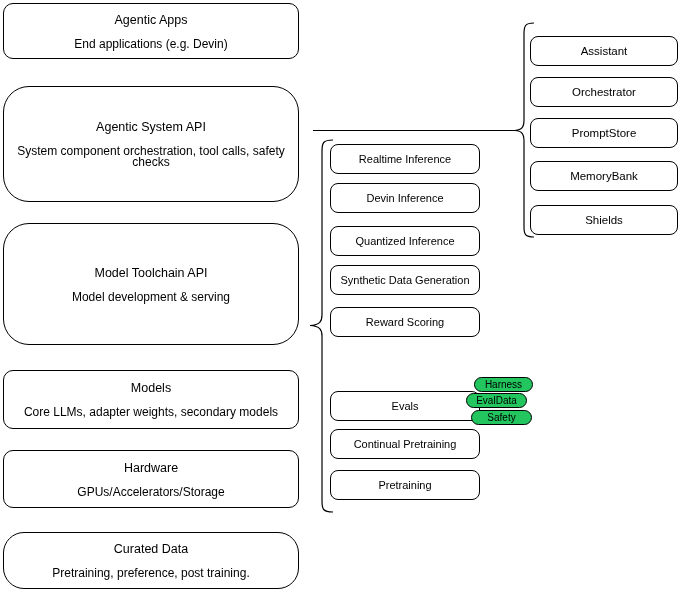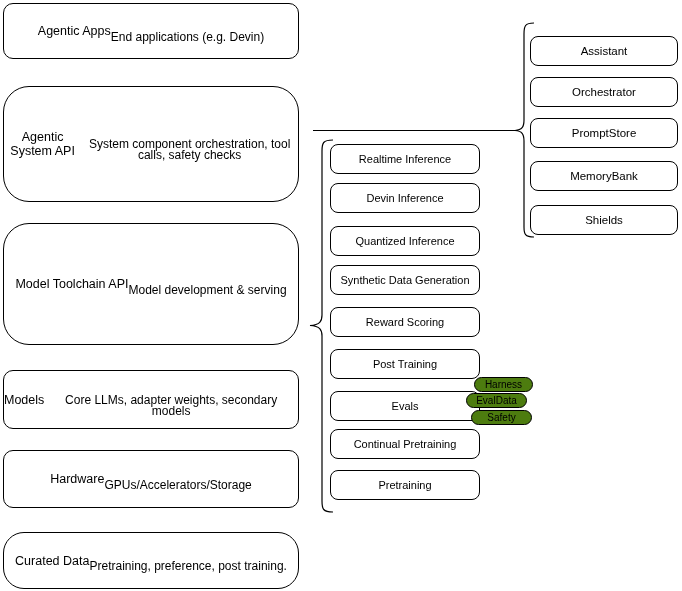--- a/index.html
+++ b/index.html
@@ -10,33 +10,33 @@
     font-family:"Liberation Sans", sans-serif;
     color:#000;
     overflow:hidden;
   }
   #connectors{position:absolute;left:0;top:0;pointer-events:none;}
   .box{
     position:absolute;
     box-sizing:border-box;
     border:1.3px solid #000;
     background:#fff;
-    display:flex;flex-direction:row;
+    display:flex;flex-direction:column;
     align-items:center;justify-content:center;
     text-align:center;
   }
   .lbox{left:3px;width:296px;border-radius:10px;}
   .lbox.big{border-radius:26px;}
   .lbox .title{font-size:12.5px;line-height:14px;}
   .lbox .subtitle{font-size:12px;line-height:11px;margin-top:12px;}
   .mbox{left:330px;width:150px;height:30px;border-radius:8px;font-size:11px;}
   .rbox{left:530px;width:148px;height:30px;border-radius:8px;font-size:11.5px;}
   .pill{
     position:absolute;box-sizing:border-box;
-    border:1.2px solid #000;background:#4d7c0f;border-radius:8px;
+    border:1.2px solid #000;background:#22c55e;border-radius:8px;
     display:flex;align-items:center;justify-content:center;
     font-size:10px;z-index:5;
   }
   #b1{top:3px;height:56px;}
   #b2{top:86px;height:116px;}
   #b3{top:223px;height:122px;}
   #b4{top:370px;height:59px;}
   #b5{top:450px;height:58px;}
   #b6{top:532px;height:57px;border-radius:21px;}
   #m0{top:144px;} #m1{top:183px;} #m2{top:226px;} #m3{top:265px;}
@@ -83,21 +83,20 @@
   <div class="box lbox" id="b6">
     <div class="title">Curated Data</div>
     <div class="subtitle">Pretraining, preference, post training.</div>
   </div>
 
   <div class="box mbox" id="m0">Realtime Inference</div>
   <div class="box mbox" id="m1">Devin Inference</div>
   <div class="box mbox" id="m2">Quantized Inference</div>
   <div class="box mbox" id="m3">Synthetic Data Generation</div>
   <div class="box mbox" id="m4">Reward Scoring</div>
-  <div class="box mbox" id="m5">Post Training</div>
   <div class="box mbox" id="m6">Evals</div>
   <div class="box mbox" id="m7">Continual Pretraining</div>
   <div class="box mbox" id="m8">Pretraining</div>
 
   <div class="pill" id="p0">Harness</div>
   <div class="pill" id="p1">EvalData</div>
   <div class="pill" id="p2">Safety</div>
 
   <div class="box rbox" id="r0">Assistant</div>
   <div class="box rbox" id="r1">Orchestrator</div>

